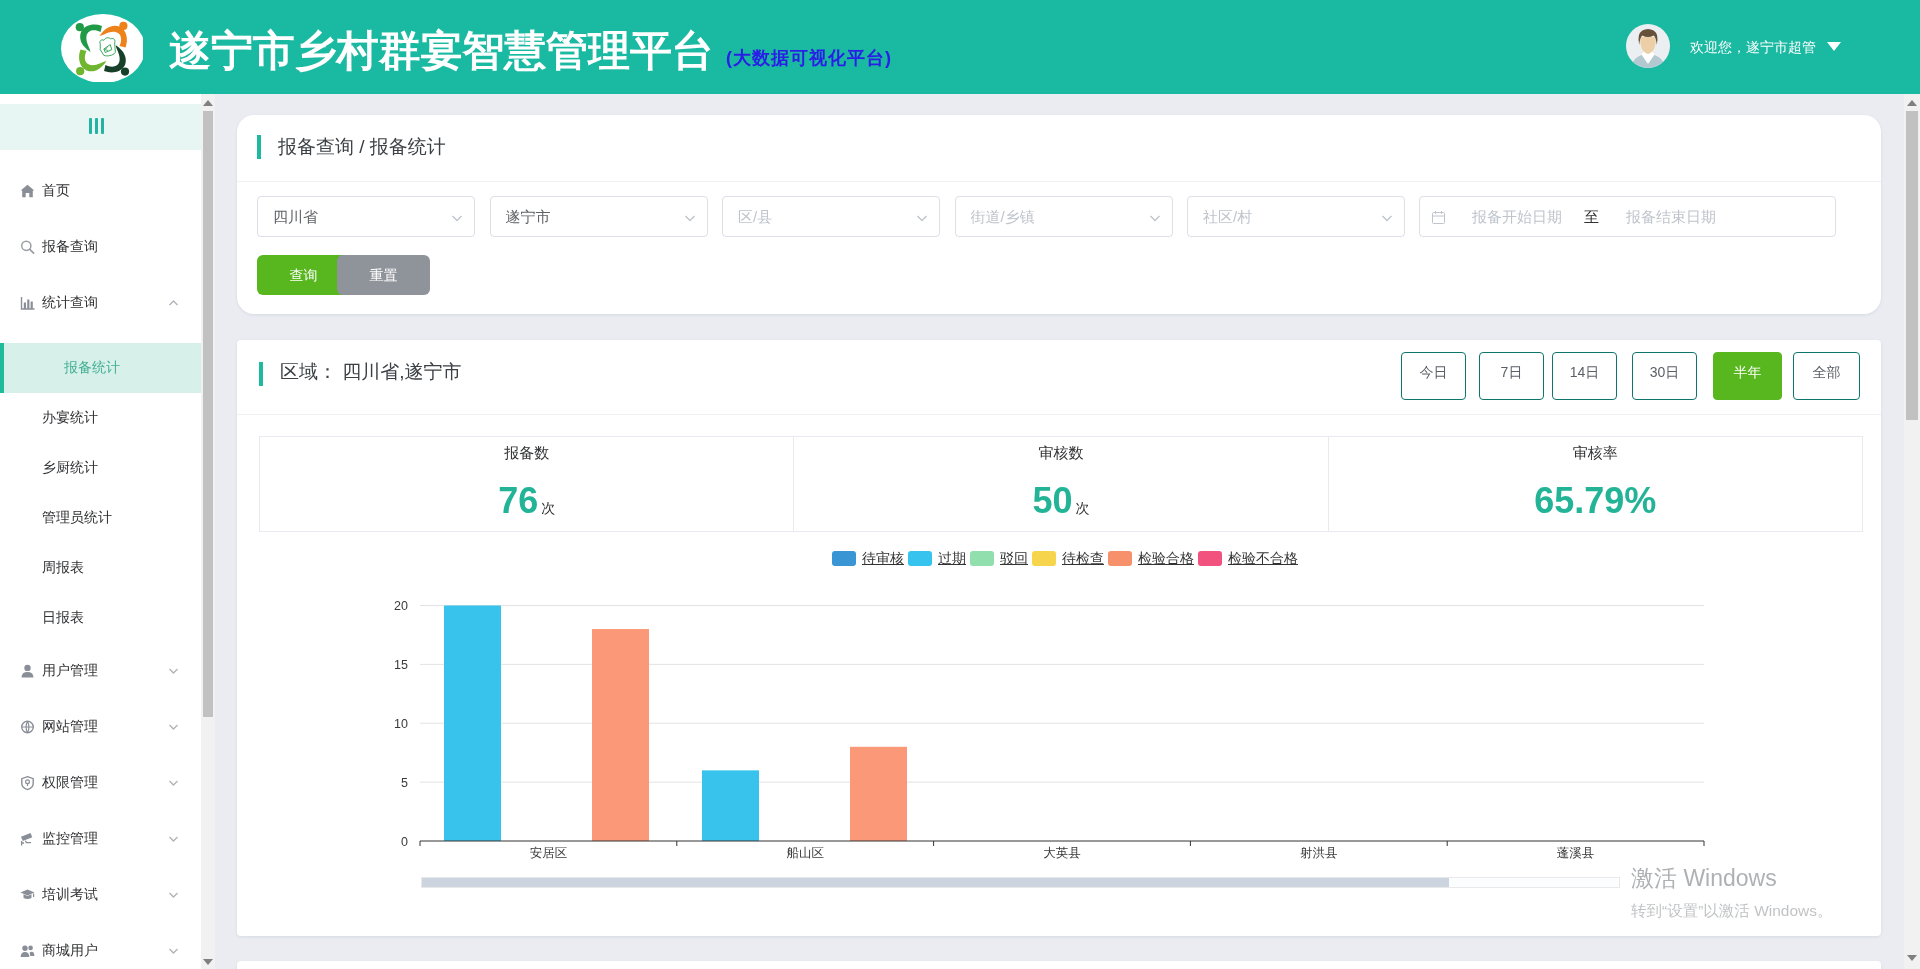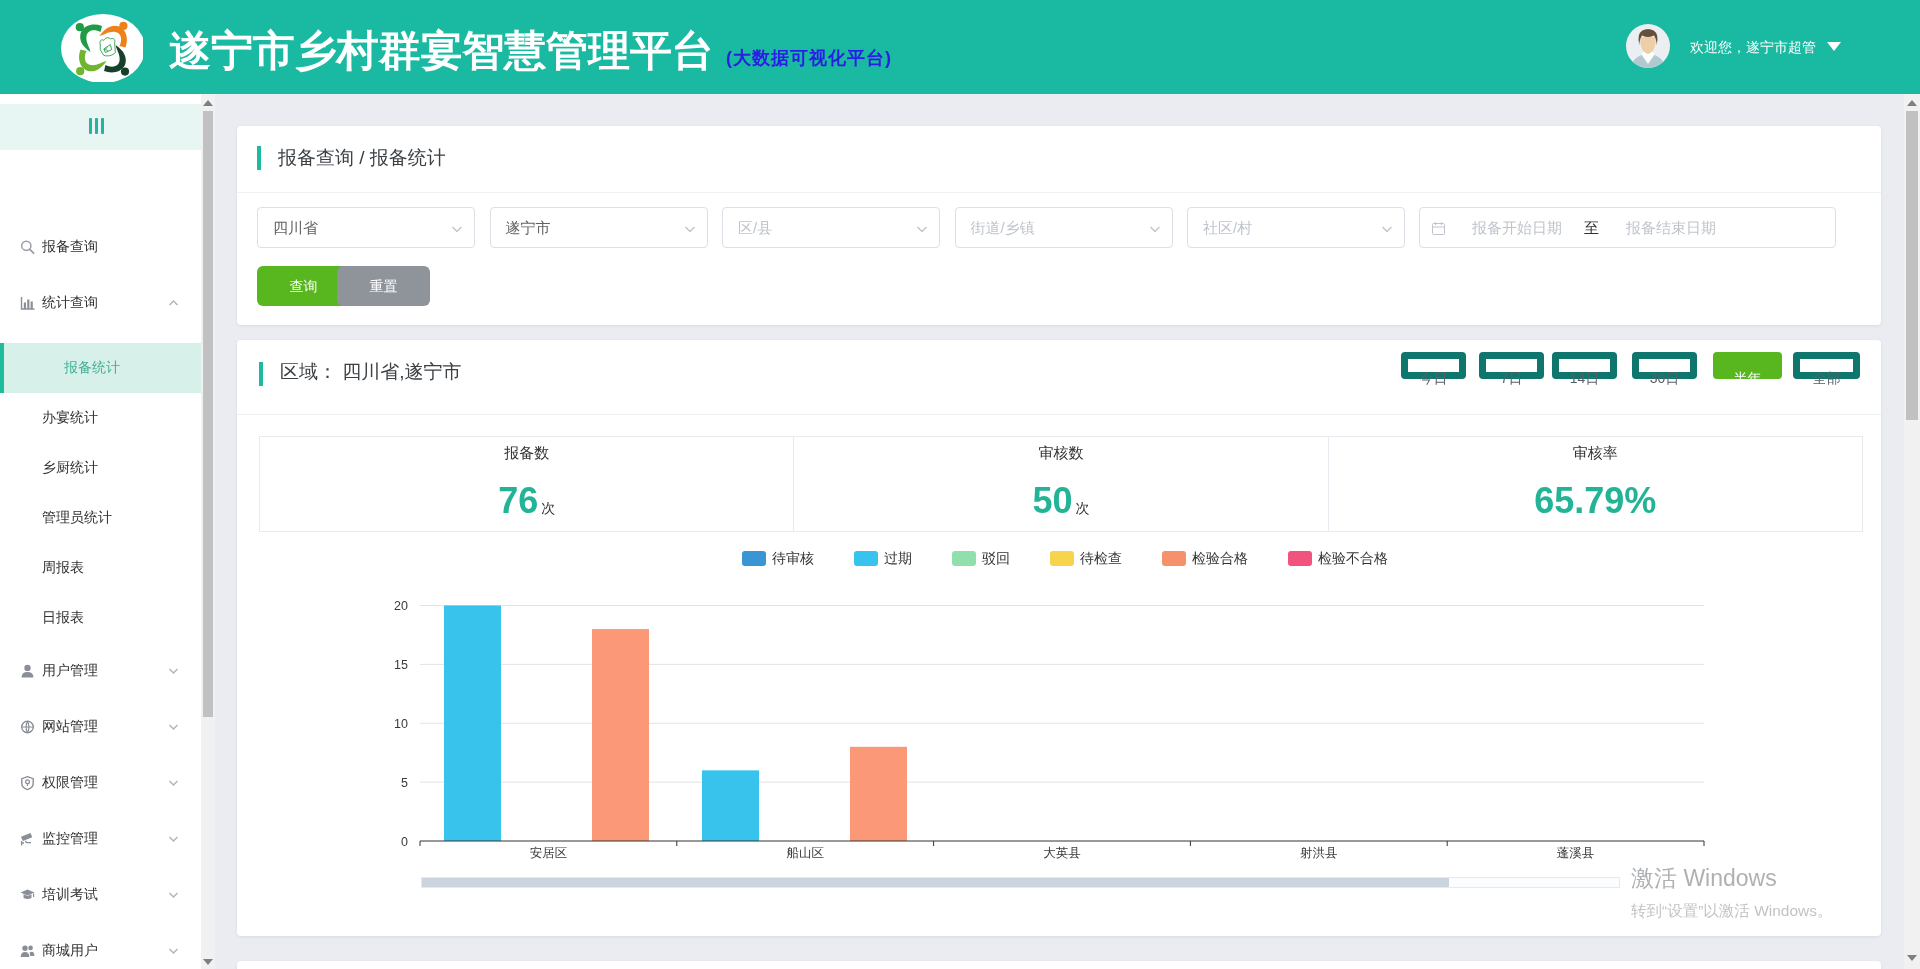--- a/index.html
+++ b/index.html
@@ -25,46 +25,46 @@
 .smi .txt{position:absolute;left:42px;top:50%;transform:translateY(-50%);}
 .smi.active{background:#d7f0e9;border-left:4px solid #1fbc9c;color:#43af94;}
 .smi.active .txt{left:38px;margin-left:22px;}
 
 .sbtrack{position:absolute;background:#f1f1f1;}
 .sbthumb{position:absolute;background:#c1c1c1;}
 .arrowup{width:0;height:0;border-left:5px solid transparent;border-right:5px solid transparent;border-bottom:6px solid #7f7f7f;position:absolute;}
 .arrowdn{width:0;height:0;border-left:5px solid transparent;border-right:5px solid transparent;border-top:6px solid #7f7f7f;position:absolute;}
 
 .card{position:absolute;left:237px;width:1644px;background:#fff;border-radius:4px;box-shadow:0 1px 3px rgba(60,70,90,0.10);}
-#card1{top:126px;height:199px;}
+#card1{top:115px;height:199px;border-radius:17px;}
 #card2{top:340px;height:596px;}
 #card3{top:961px;height:30px;}
 .cardhead{position:absolute;left:20px;top:0;height:64px;font-size:19px;color:#3b4045;}
 .vbar{position:absolute;left:0;top:20px;width:4px;height:24px;background:#1db9a1;}
 .ht{position:absolute;left:21px;top:50%;transform:translateY(-50%);white-space:nowrap;}
 .divider1{position:absolute;left:0;top:66px;width:1644px;height:1px;background:#eff0f2;}
 
 .sel{position:absolute;top:81px;width:218px;height:41px;border:1px solid #dcdfe6;border-radius:4px;background:#fff;font-size:15px;color:#606266;}
 .sel .st{position:absolute;left:15px;top:50%;transform:translateY(-50%);}
 .sel .ph{color:#bfc4cc;}
 .sel svg{position:absolute;right:10px;top:14px;}
 .btn{position:absolute;top:140px;width:93px;height:40px;border-radius:6px;color:#fff;font-size:14px;text-align:center;line-height:40px;}
 
-.pbtn{position:absolute;top:12px;height:27px;border:7px solid #0f766e;border-radius:4px;background:#fff;color:#5a5e66;font-size:14px;text-align:center;line-height:39px;}
+.pbtn{position:absolute;top:12px;height:48px;border:1px solid #0f766e;border-radius:4px;background:#fff;color:#5a5e66;font-size:14px;text-align:center;line-height:39px;}
 .pbtn.on{background:#58b61f;color:#fff;border-color:#58b61f;}
 
 #stats{position:absolute;left:22px;top:96px;width:1604px;height:96px;border:1px solid #e9eaf0;display:flex;}
 .stat{flex:1;text-align:center;position:relative;}
 .stat+.stat{border-left:1px solid #e9eaf0;}
 .stat .lb{margin-top:7px;font-size:15px;color:#303133;}
 .stat .num{margin-top:17px;font-size:36px;font-weight:bold;color:#23b397;}
 .stat .num .un{font-size:14px;font-weight:normal;color:#303133;margin-left:3px;}
 
 #legend{position:absolute;left:6px;top:210px;width:1644px;text-align:center;font-size:0;color:#333;}
-.lg{display:inline-block;margin:0 20px;white-space:nowrap;font-size:14px;}
+.lg{display:inline-block;margin:0 2px;white-space:nowrap;font-size:14px;text-decoration:underline;}
 .sw{display:inline-block;width:24px;height:15px;border-radius:3px;vertical-align:-2.5px;margin-right:6px;}
 
 #cscroll{position:absolute;left:184px;top:537px;width:1199px;height:11px;background:#fcfdfe;border:1px solid #e9e9e9;}
 #cthumb{position:absolute;left:0;top:0;width:1027px;height:9px;background:#ccd4e0;}
 
 #wm1{position:absolute;left:1631px;top:863px;font-size:23px;color:rgba(125,129,134,0.62);}
 #wm2{position:absolute;left:1631px;top:901px;font-size:15.5px;color:rgba(140,144,148,0.55);}
 </style>
 </head>
 <body>
@@ -111,20 +111,26 @@
   <div id="welcome">欢迎您，遂宁市超管</div>
   <div id="caret"></div>
 </div>
 
 <div id="sidebar">
   <div id="toggleRow">
     <div class="tbar" style="left:89px"></div>
     <div class="tbar" style="left:95px"></div>
     <div class="tbar" style="left:101px"></div>
   </div>
+  <div class="mi" style="top:69px" id="mi-home">
+      <svg class="ic" width="15" height="15" viewBox="0 0 15 15">
+        <path d="M7.5 1.2 L14.3 7 L12.8 7 L12.8 13.8 L9.3 13.8 L9.3 9.5 L5.7 9.5 L5.7 13.8 L2.2 13.8 L2.2 7 L0.7 7 Z" fill="#8a8f97"></path>
+      </svg>
+      <span class="txt">首页</span>
+    </div>
   <div class="mi" style="top:125px" id="mi-search">
       <svg class="ic" width="15" height="15" viewBox="0 0 15 15">
         <circle cx="6.3" cy="6.3" r="4.6" stroke="#9b9fa6" stroke-width="1.5" fill="none"></circle>
         <path d="M9.8 9.8 L13.6 13.6" stroke="#9b9fa6" stroke-width="1.8" stroke-linecap="round"></path>
       </svg>
       <span class="txt">报备查询</span>
     </div>
   <div class="mi" style="top:181px" id="mi-stat">
       <svg class="ic" width="15" height="15" viewBox="0 0 15 15">
         <path d="M1.5 1.5 L1.5 13.5 L14.5 13.5" stroke="#8a8f97" stroke-width="1.4" fill="none"></path>

